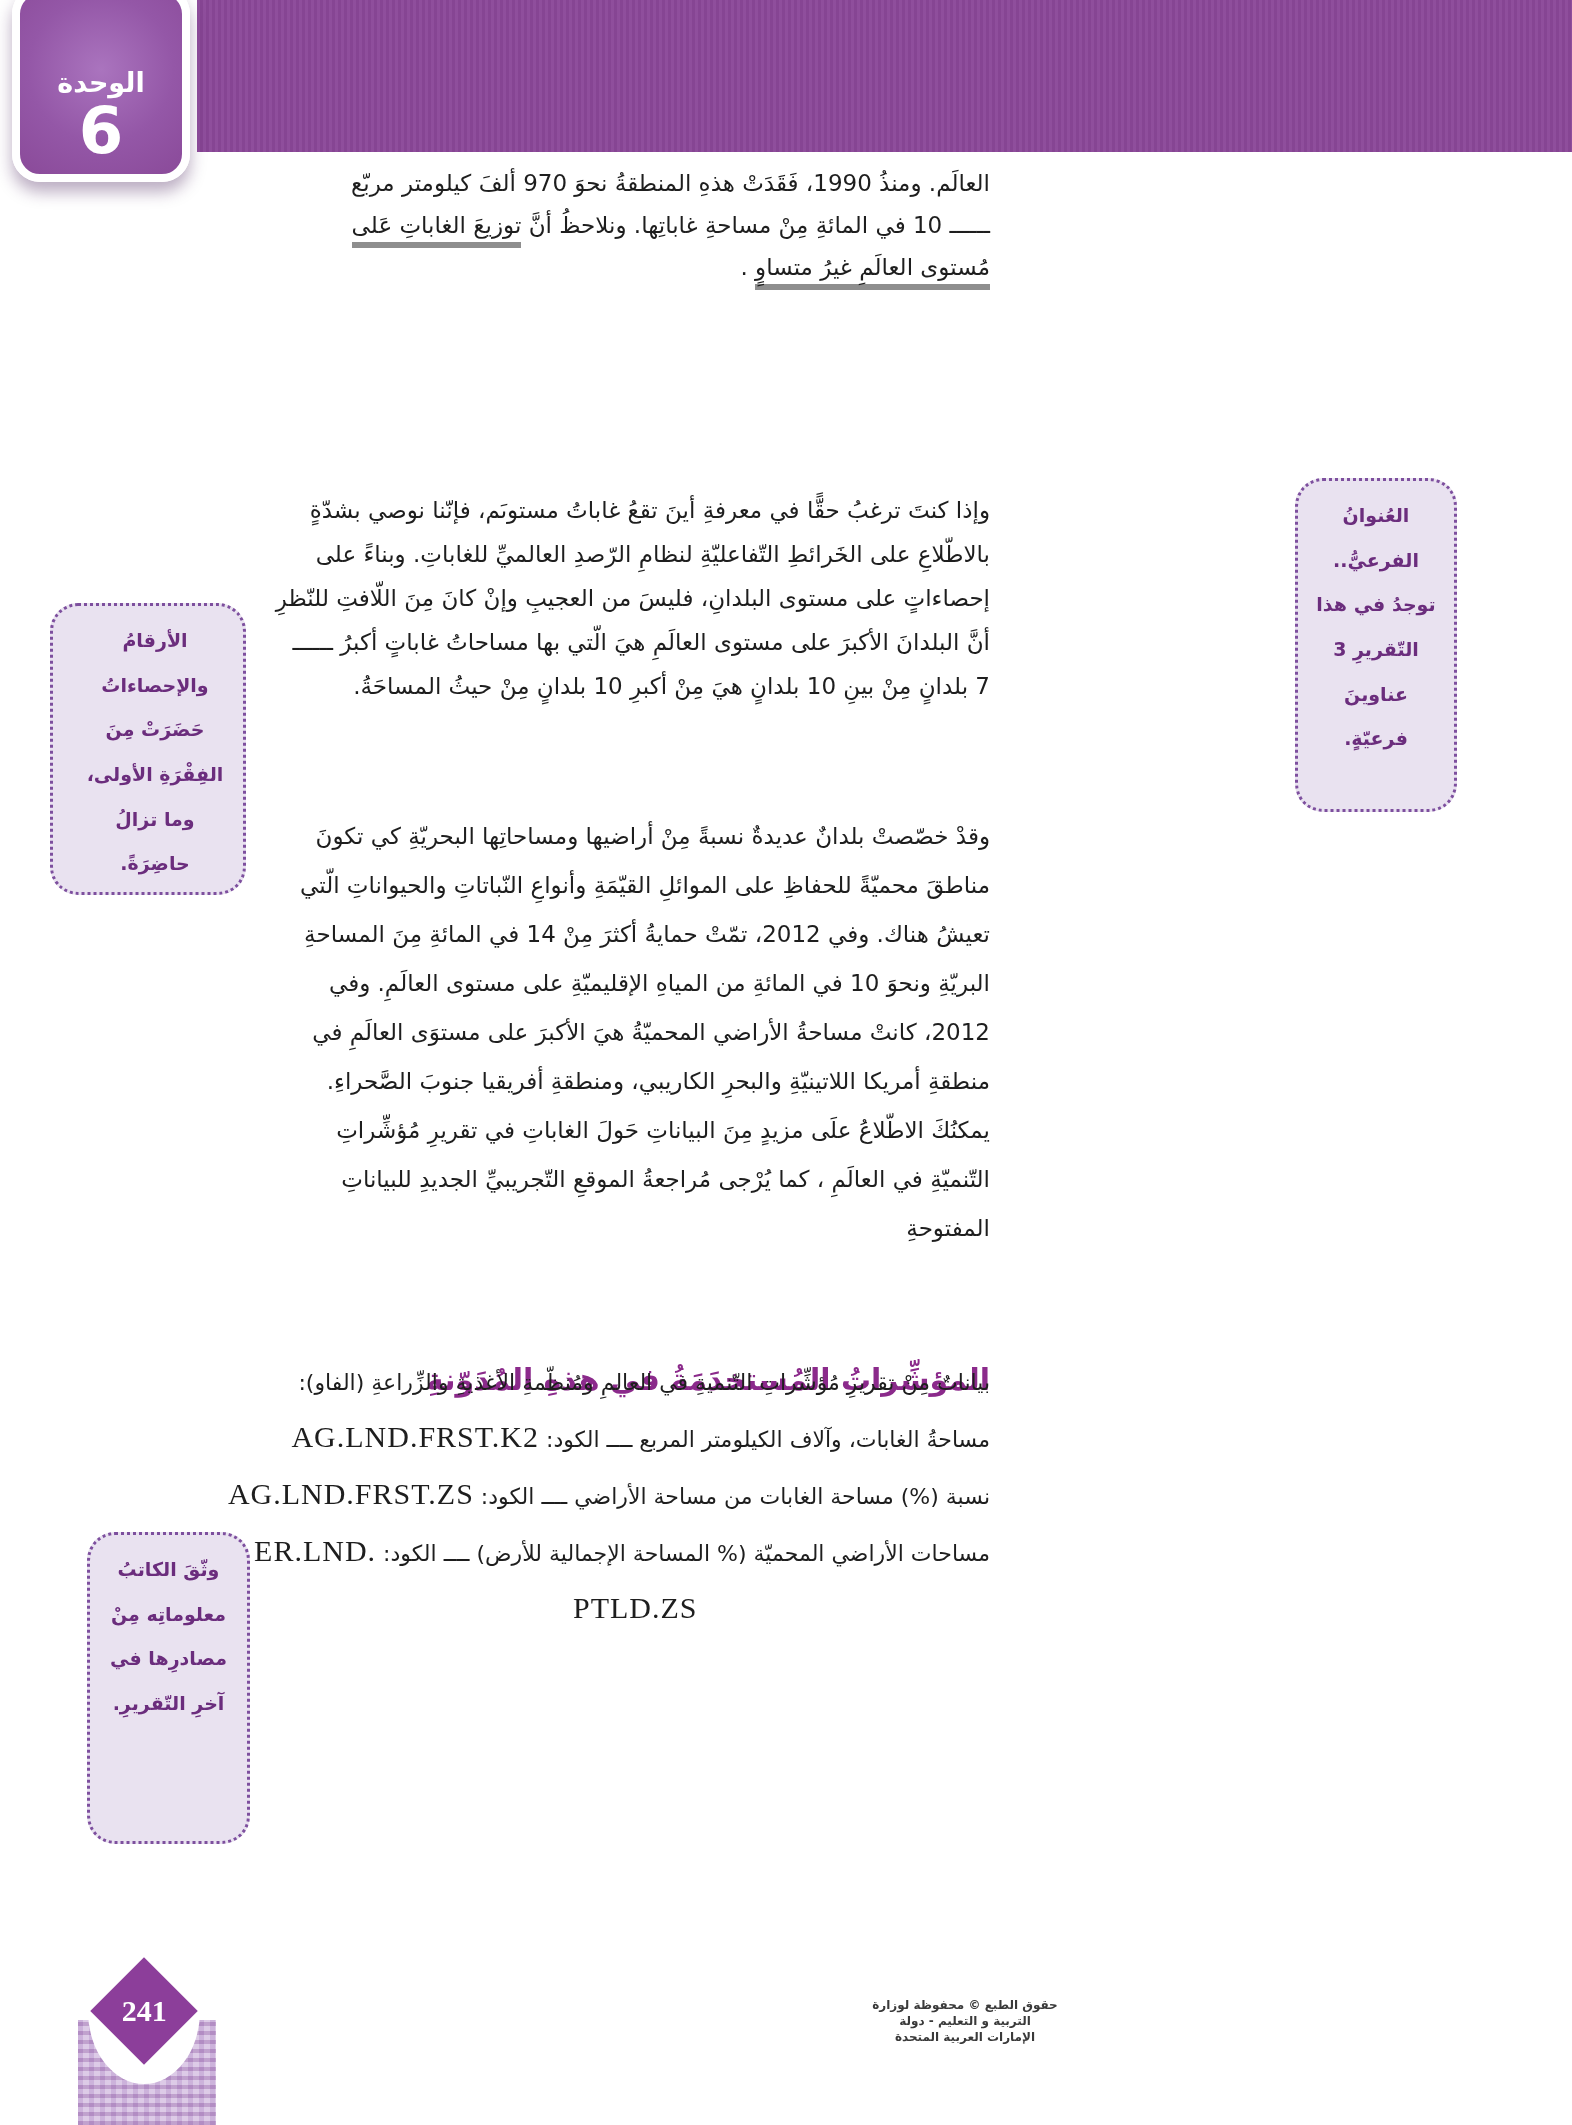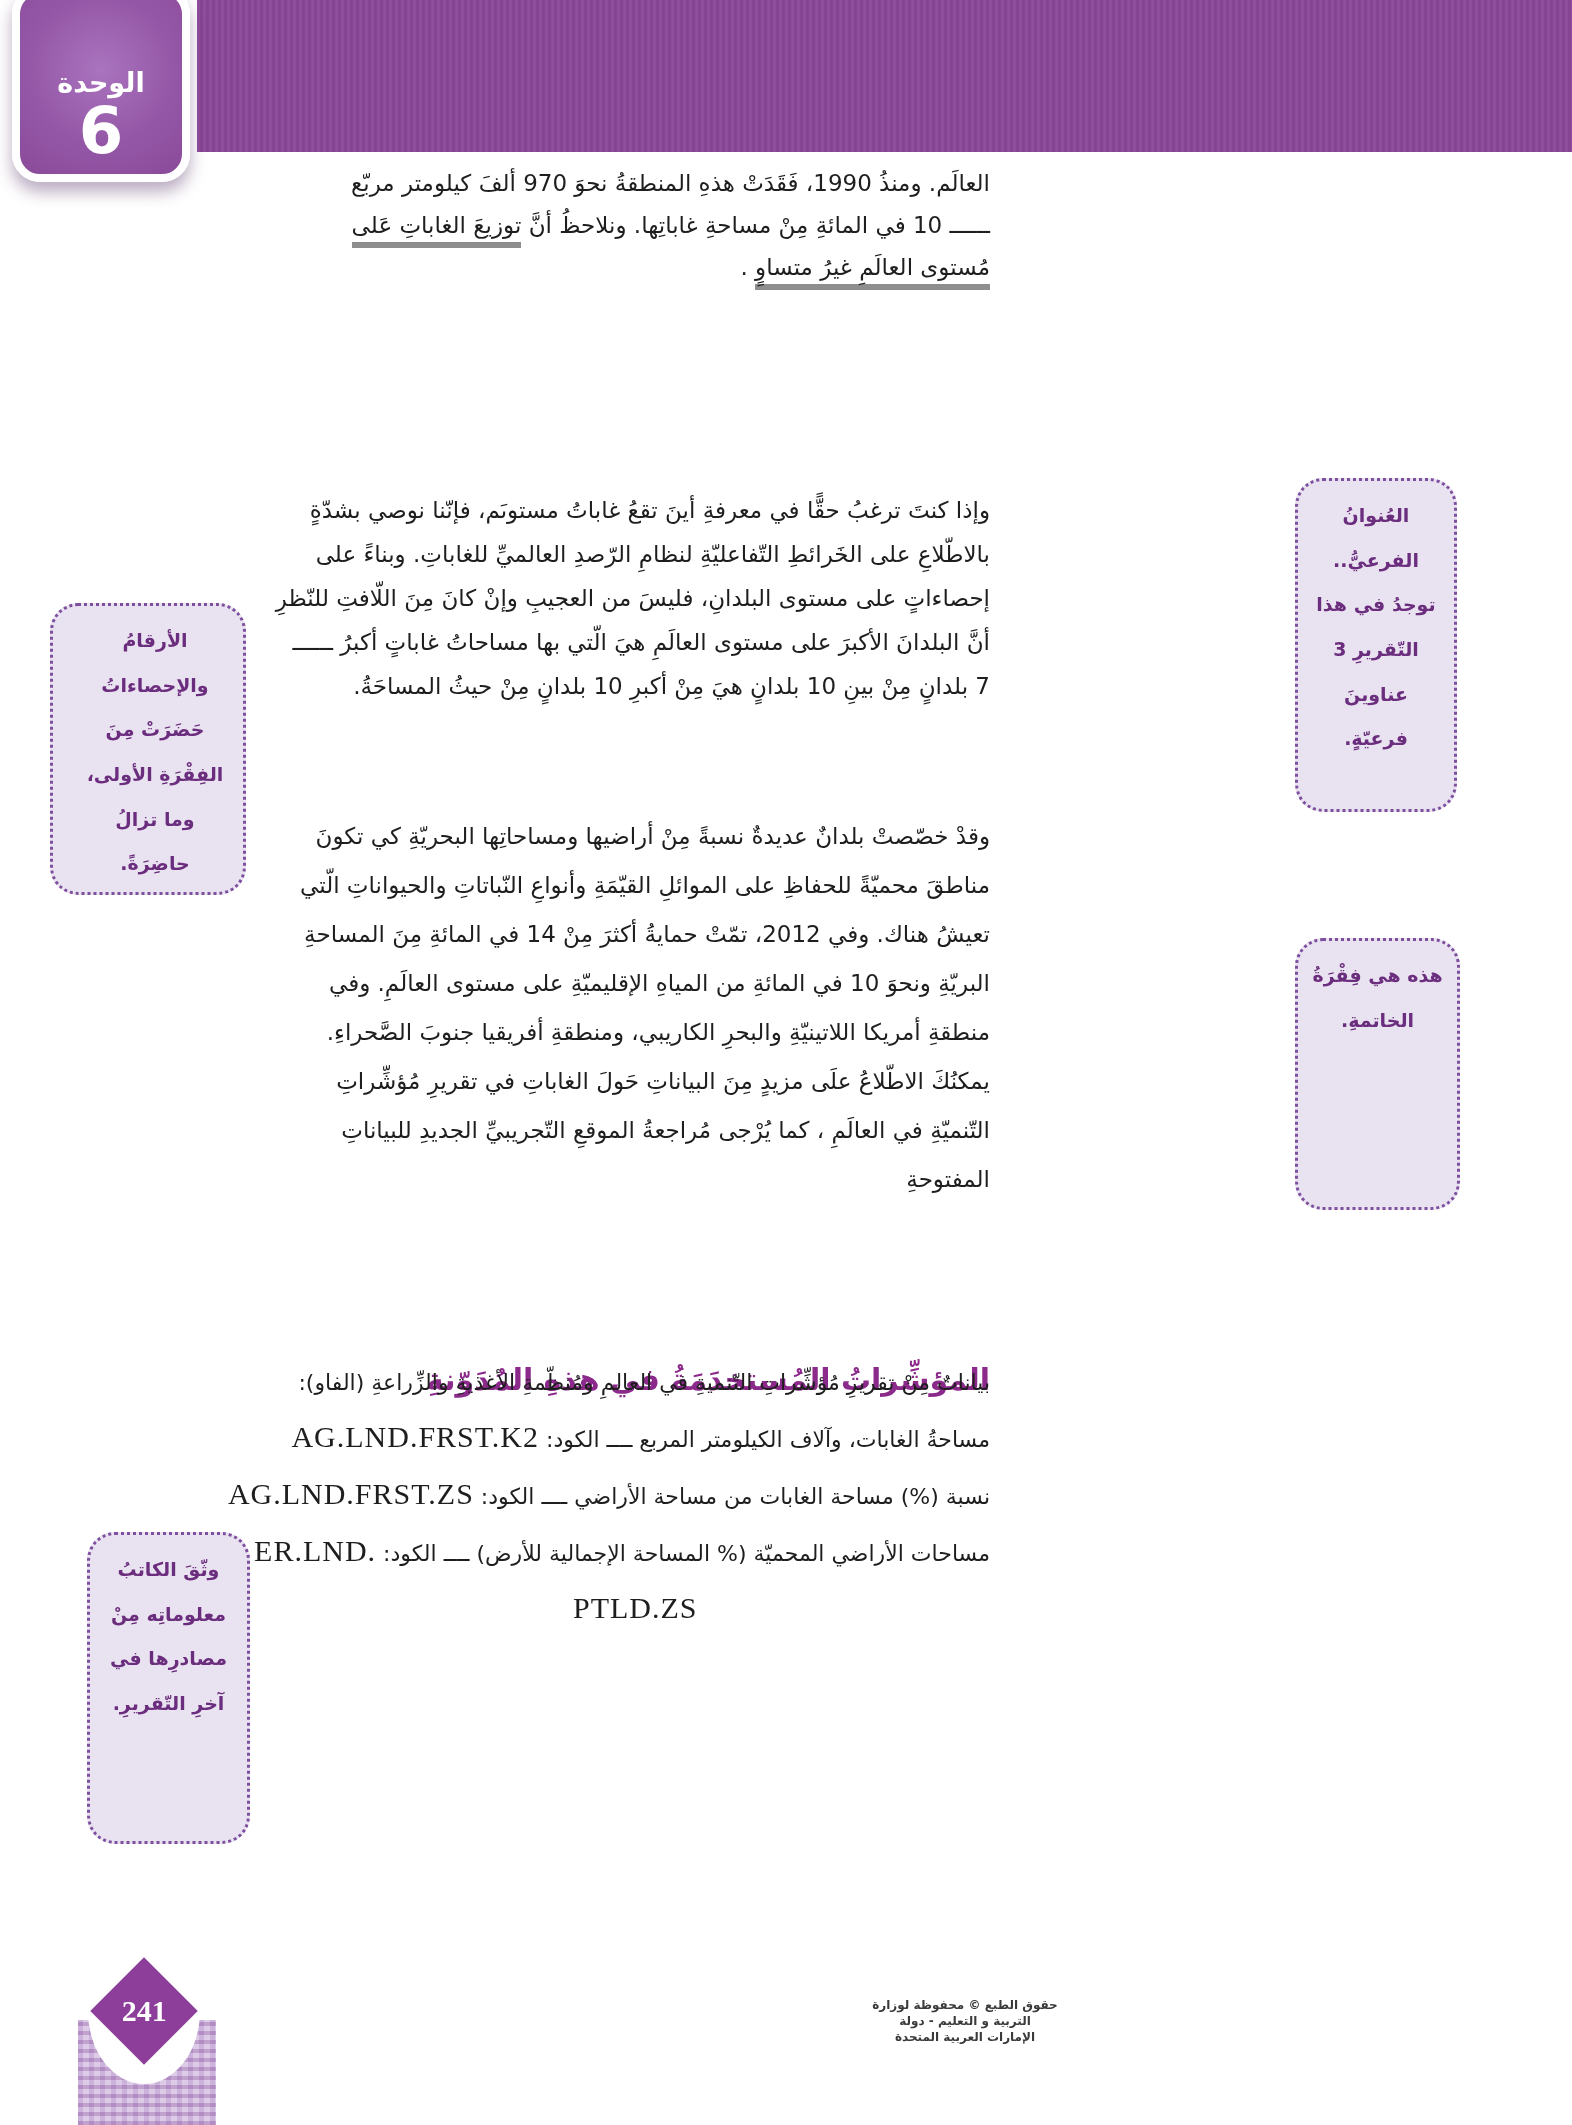--- a/index.html
+++ b/index.html
@@ -104,40 +104,38 @@
     <div class="line">إحصاءاتٍ على مستوى البلدانِ، فليسَ من العجيبِ وإنْ كانَ مِنَ اللّافتِ للنّظرِ</div>
     <div class="line">أنَّ البلدانَ الأكبرَ على مستوى العالَمِ هيَ الّتي بها مساحاتُ غاباتٍ أكبرُ ــــــ</div>
     <div class="line">7 بلدانٍ مِنْ بينِ 10 بلدانٍ هيَ مِنْ أكبرِ 10 بلدانٍ مِنْ حيثُ المساحَةُ.</div>
   </div>
 
   <div class="col" id="para2">
     <div class="line">وقدْ خصّصتْ بلدانٌ عديدةٌ نسبةً مِنْ أراضيها ومساحاتِها البحريّةِ كي تكونَ</div>
     <div class="line">مناطقَ محميّةً للحفاظِ على الموائلِ القيّمَةِ وأنواعِ النّباتاتِ والحيواناتِ الّتي</div>
     <div class="line">تعيشُ هناك. وفي 2012، تمّتْ حمايةُ أكثرَ مِنْ 14 في المائةِ مِنَ المساحةِ</div>
     <div class="line">البريّةِ ونحوَ 10 في المائةِ من المياهِ الإقليميّةِ على مستوى العالَمِ. وفي</div>
+    <div class="line">2012، كانتْ مساحةُ الأراضي المحميّةُ هيَ الأكبرَ على مستوَى العالَمِ في</div>
     <div class="line">منطقةِ أمريكا اللاتينيّةِ والبحرِ الكاريبي، ومنطقةِ أفريقيا جنوبَ الصَّحراءِ.</div>
     <div class="line">يمكنُكَ الاطّلاعُ علَى مزيدٍ مِنَ البياناتِ حَولَ الغاباتِ في تقريرِ مُؤشِّراتِ</div>
     <div class="line">التّنميّةِ في العالَمِ ، كما يُرْجى مُراجعةُ الموقعِ التّجريبيِّ الجديدِ للبياناتِ</div>
     <div class="line">المفتوحةِ</div>
   </div>
 
   <div class="h-purple" id="h-ind">المؤشِّراتُ المُستخدَمَةُ في هذهِ المُدَوّنةِ</div>
   <div class="col" id="indicators">
     <div class="line">بياناتٌ مِنْ تقريرِ مُؤشِّراتِ التّنميةِ في العالمِ ومُنظّمةِ الأغذيةِ والزِّراعةِ (الفاو):</div>
     <div class="line"><span>مساحةُ الغابات، وآلاف الكيلومتر المربع ــــ الكود: </span><span class="code">AG.LND.FRST.K2</span></div>
     <div class="line"><span>نسبة (%) مساحة الغابات من مساحة الأراضي ــــ الكود: </span><span class="code">AG.LND.FRST.ZS</span></div>
     <div class="line"><span>مساحات الأراضي المحميّة (% المساحة الإجمالية للأرض) ــــ الكود: </span><span class="code">ER.LND.</span></div>
     <div class="line code-cont"><span class="code">PTLD.ZS</span></div>
   </div>
 
   <div class="note" id="note-r1">
     <span>العُنوانُ الفرعيُّ.. توجدُ في هذا التّقريرِ 3 عناوينَ فرعيّةٍ.</span>
-  </div>
-  <div class="note" id="note-r2">
-    <span>هذه هي فِقْرَةُ الخاتمةِ.</span>
   </div>
   <div class="note" id="note-l1">
     <span>الأرقامُ والإحصاءاتُ حَضَرَتْ مِنَ الفِقْرَةِ الأولى، وما تزالُ حاضِرَةً.</span>
   </div>
   <div class="note" id="note-l2">
     <span>وثّقَ الكاتبُ معلوماتِه مِنْ مصادرِها في آخرِ التّقريرِ.</span>
   </div>
 
   <div class="deco-col"></div>
   <div class="num-ellipse">

